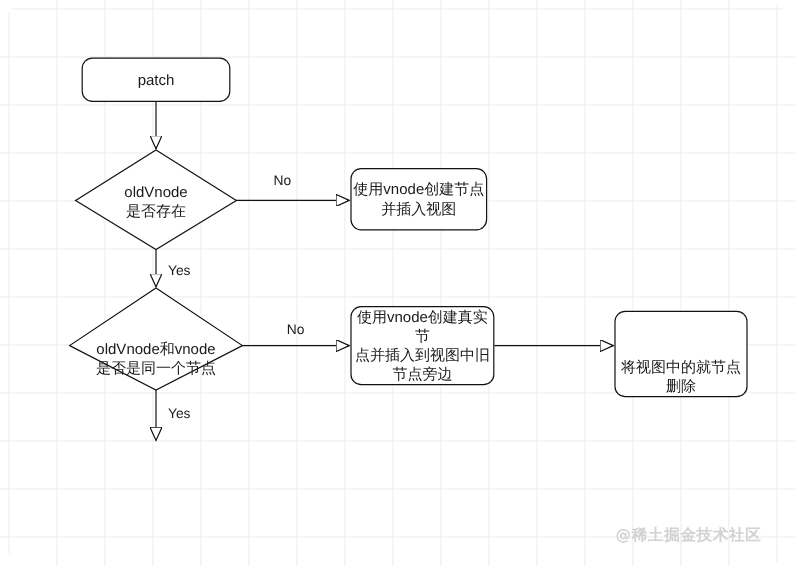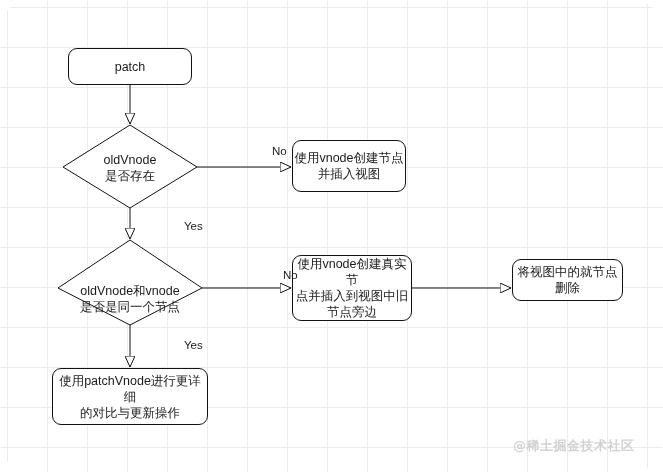--- a/index.html
+++ b/index.html
@@ -54,21 +54,20 @@
     z-index: 4;
     pointer-events: none;
   }
   .edge-label {
     position: absolute;
     font-size: 11.5px;
     color: #1a1a1a;
     z-index: 5;
     background: transparent;
     line-height: 1;
-    margin-left: 44px;
   }
   .watermark {
     position: absolute;
     font-size: 13px;
     color: #d2d2d2;
     letter-spacing: 0.5px;
     z-index: 2;
     font-family: "DejaVu Sans", sans-serif;
     white-space: nowrap;
   }
@@ -120,29 +119,25 @@
     <span>oldVnode和vnode
 是否是同一个节点</span>
   </div>
 
   <div class="node box" style="left:292px; top:255px; width:120px; height:66px;">
     <span>使用vnode创建真实节
 点并插入到视图中旧
 节点旁边</span>
   </div>
 
-  <div class="node box" style="left:512px; top:259px; width:111px; height:42px;">
+  <div class="node box" style="left:512px; top:259px; width:111px; height:72px;align-items:flex-end;">
     <span>将视图中的就节点
 删除</span>
   </div>
 
-  <div class="node box" style="left:52px; top:368px; width:156px; height:57px;">
-    <span>使用patchVnode进行更详细
-的对比与更新操作</span>
-  </div>
 
   <div class="edge-label" style="left:228px; top:146px;">
     <span>No</span>
   </div>
 
   <div class="edge-label" style="left:140px; top:221px;">
     <span>Yes</span>
   </div>
 
   <div class="edge-label" style="left:239px; top:270px;">

